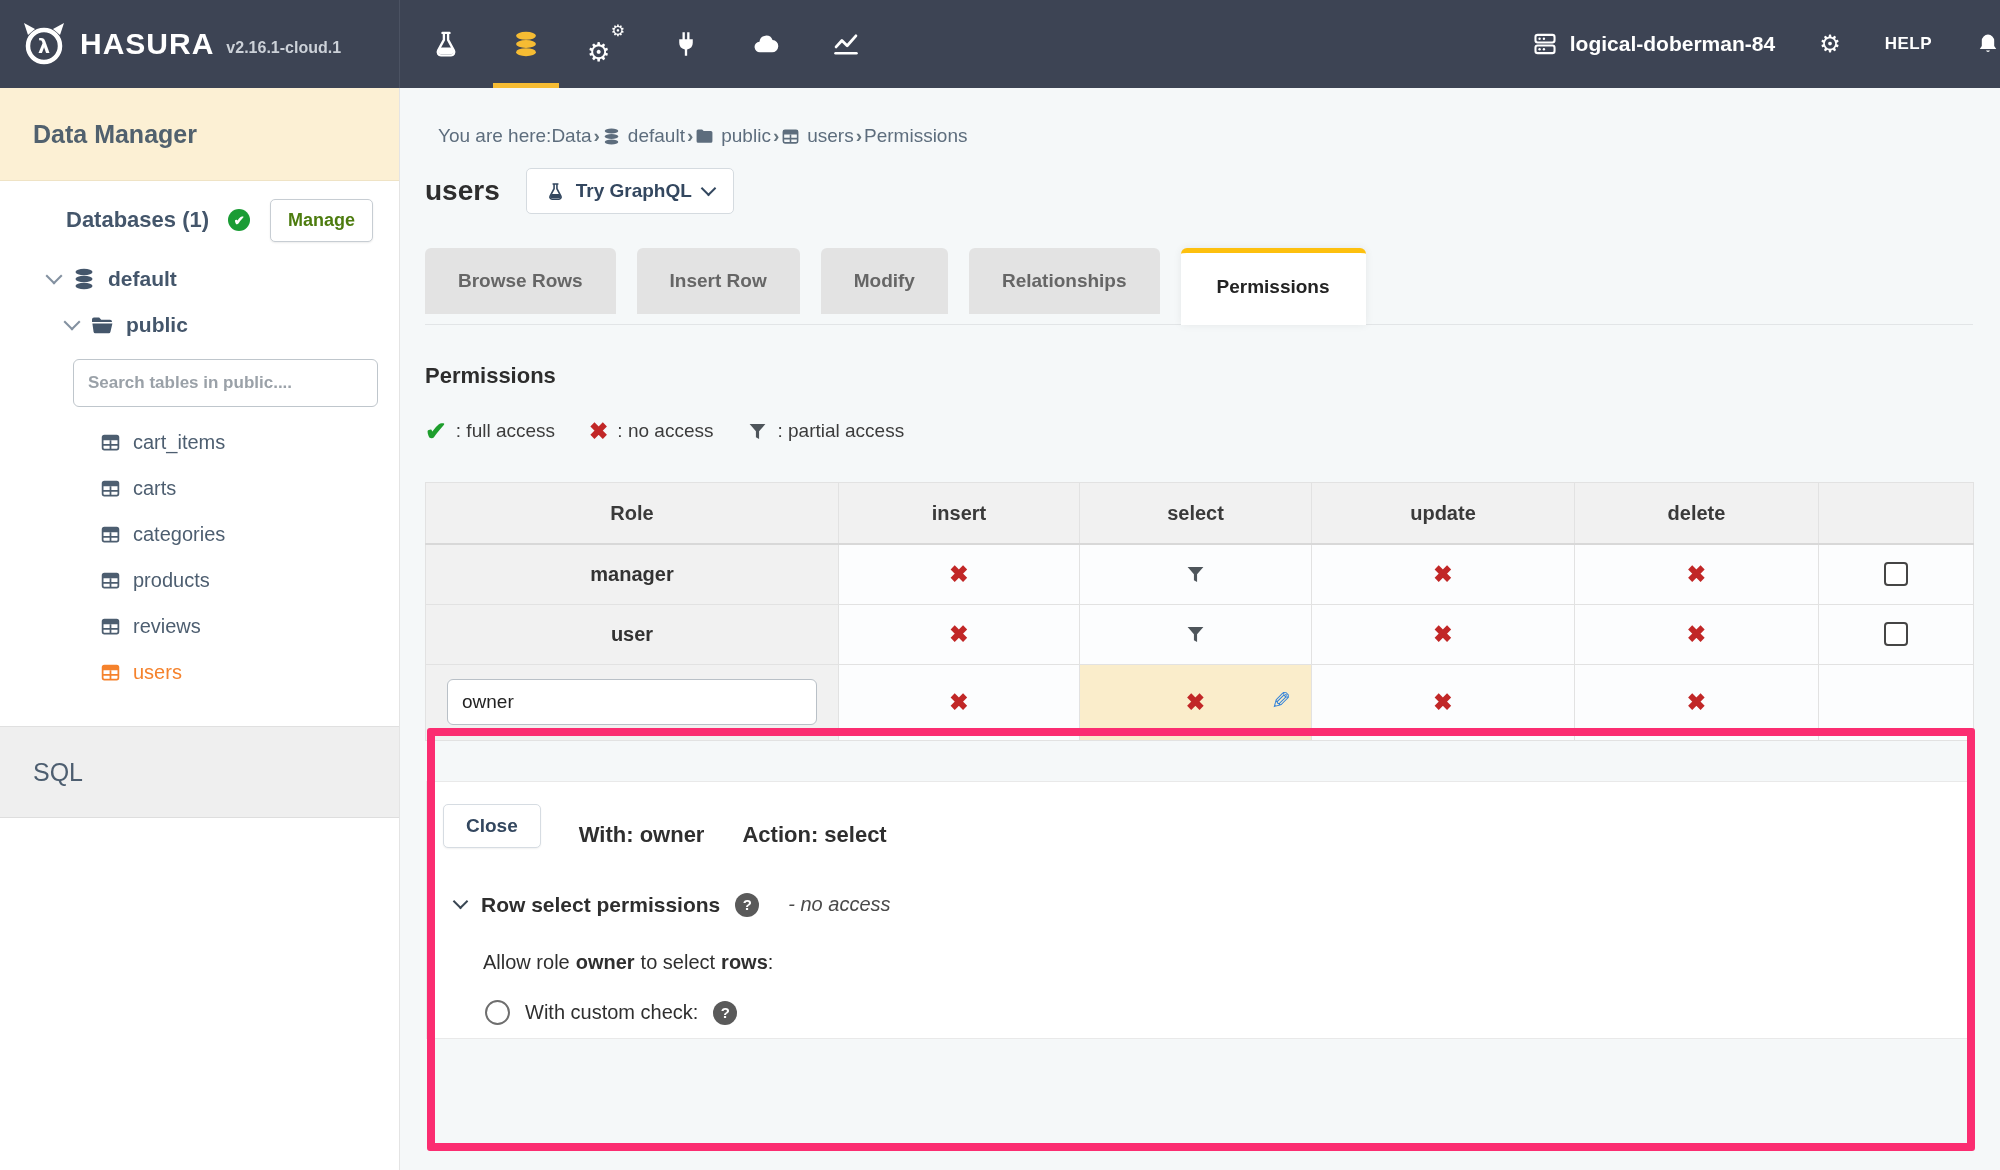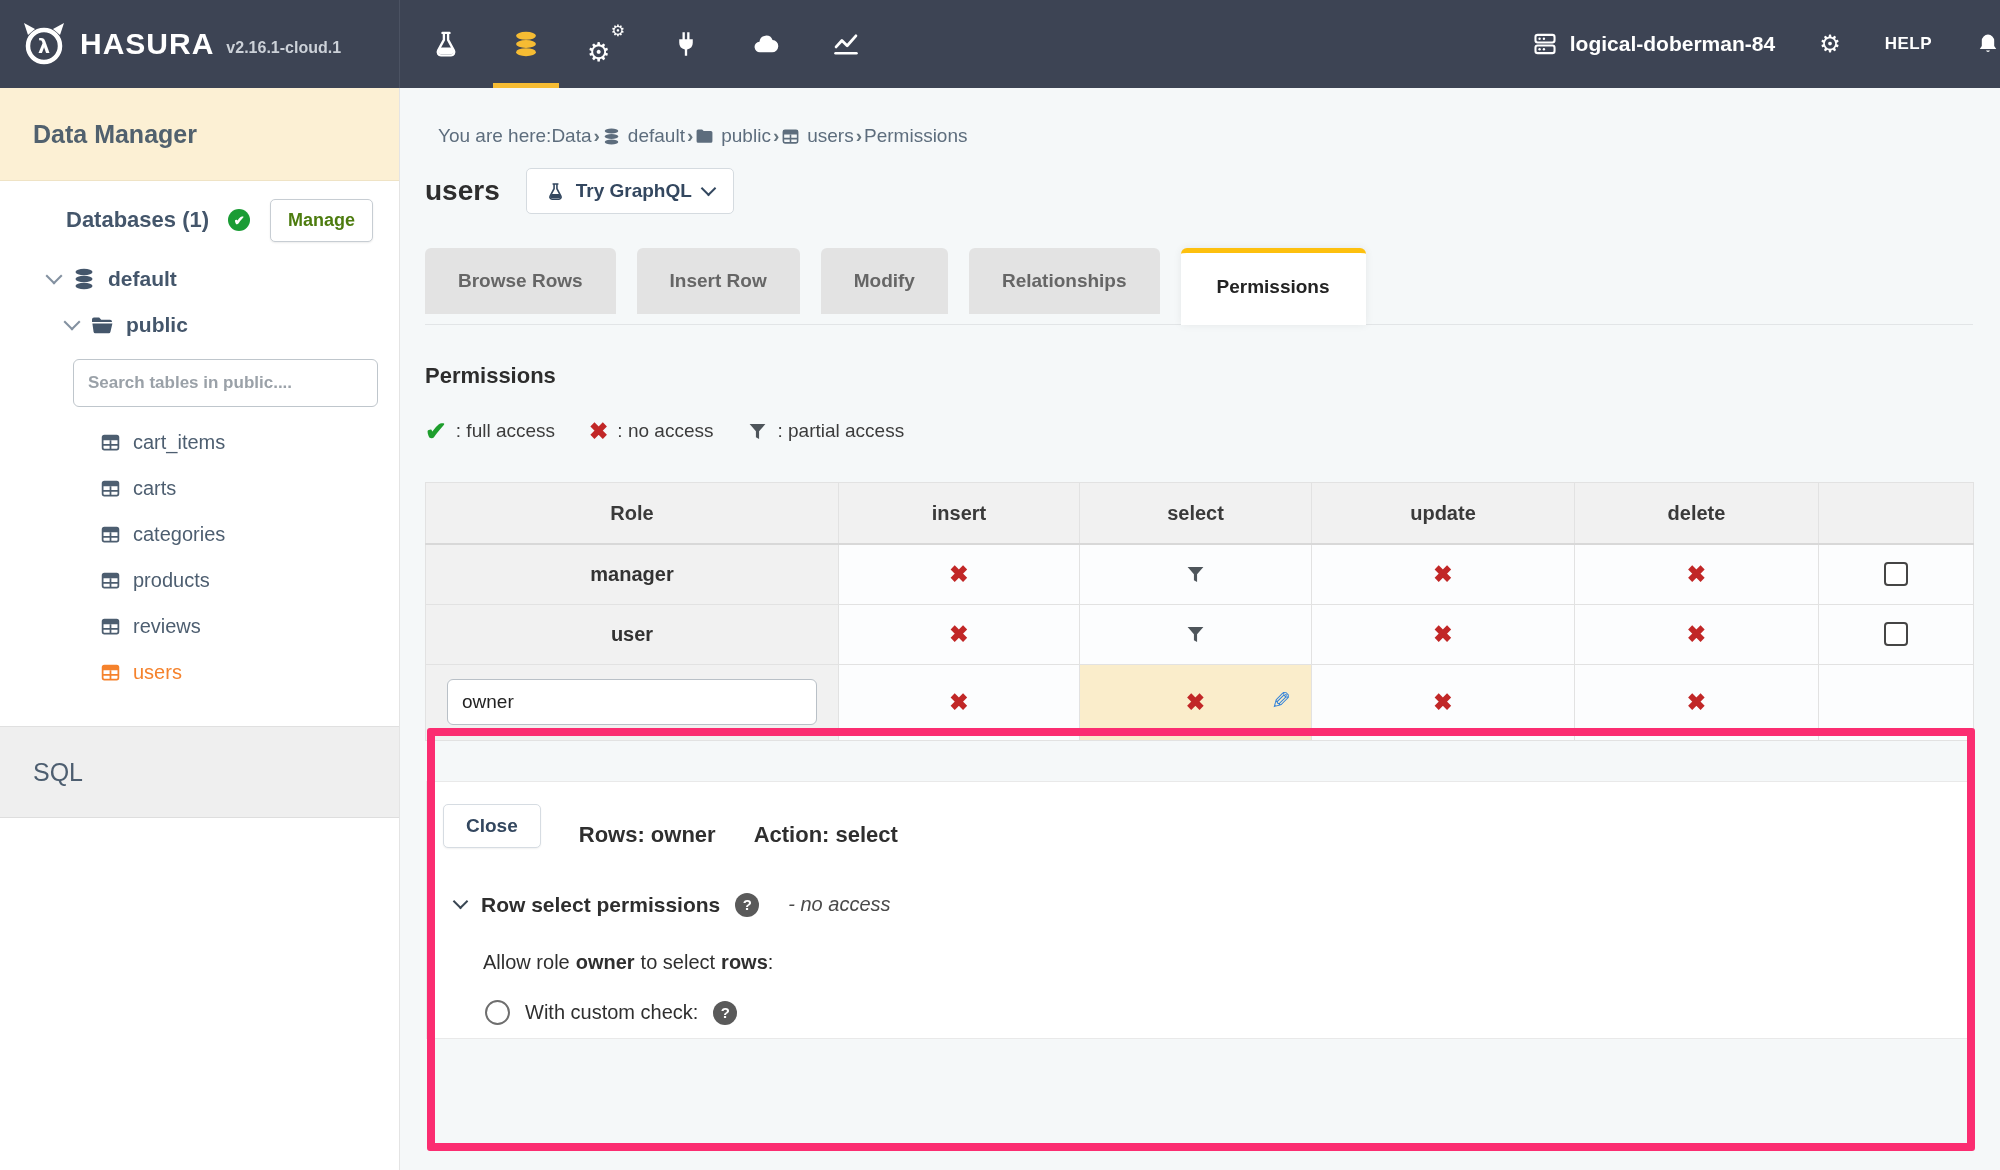--- a/index.html
+++ b/index.html
@@ -389,21 +389,21 @@
           <td></td>
         </tr>
       </tbody>
     </table>
 
     <div class="editor-gap"></div>
 
     <div class="editor-panel">
       <div class="editor-head">
         <button class="close-btn">Close</button>
-        <span class="bold-label">Rows: owner</span>
+        <span class="bold-label">With: owner</span>
         <span class="bold-label">Action: select</span>
       </div>
       <div class="collapse-row">
         <span class="chev dark"></span>
         <span class="collapse-title">Row select permissions</span>
         <span class="help-badge">?</span>
         <span class="status-text">- no access</span>
       </div>
       <div class="allow-row">
         <span>Allow role</span>

